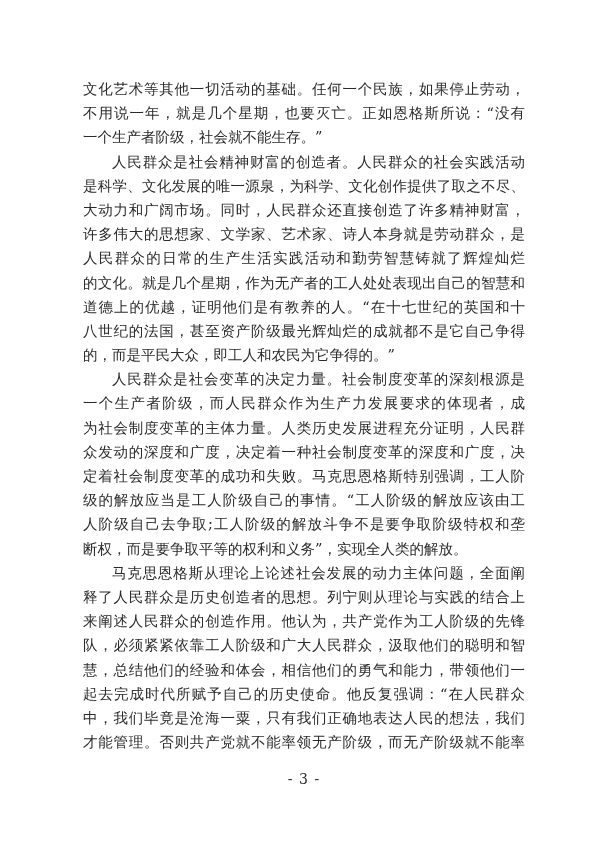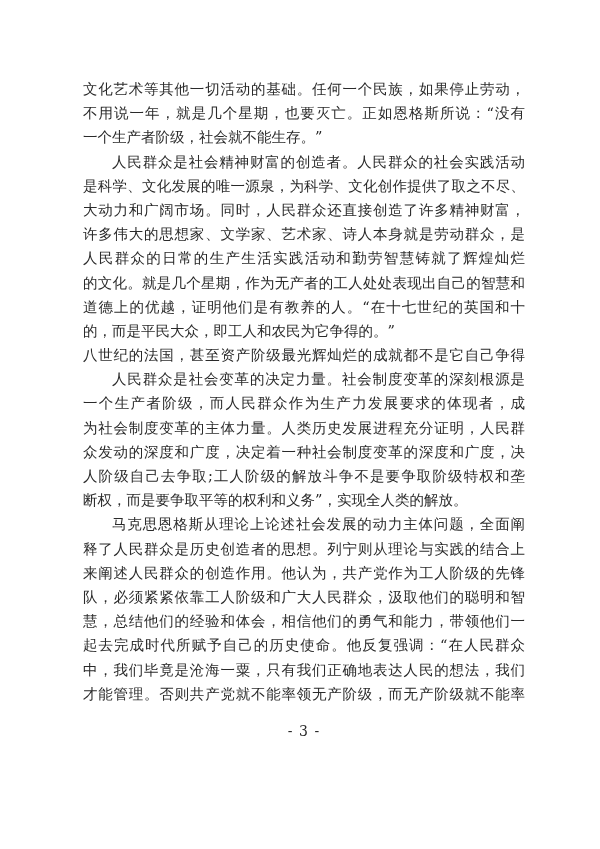--- a/index.html
+++ b/index.html
@@ -56,26 +56,28 @@
       <div class="line">文化艺术等其他一切活动的基础。任何一个民族，如果停止劳动，</div>
       <div class="line">不用说一年，就是几个星期，也要灭亡。正如恩格斯所说：“没有</div>
       <div class="line short">一个生产者阶级，社会就不能生存。”</div>
       <div class="line indent">人民群众是社会精神财富的创造者。人民群众的社会实践活动</div>
       <div class="line">是科学、文化发展的唯一源泉，为科学、文化创作提供了取之不尽、</div>
       <div class="line">大动力和广阔市场。同时，人民群众还直接创造了许多精神财富，</div>
       <div class="line">许多伟大的思想家、文学家、艺术家、诗人本身就是劳动群众，是</div>
       <div class="line">人民群众的日常的生产生活实践活动和勤劳智慧铸就了辉煌灿烂</div>
       <div class="line">的文化。就是几个星期，作为无产者的工人处处表现出自己的智慧和</div>
       <div class="line">道德上的优越，证明他们是有教养的人。“在十七世纪的英国和十</div>
+      <div class="line">八世纪的法国，甚至资产阶级最光辉灿烂的成就都不是它自己争得</div>
       <div class="line short">的，而是平民大众，即工人和农民为它争得的。”</div>
-      <div class="line">八世纪的法国，甚至资产阶级最光辉灿烂的成就都不是它自己争得</div>
       <div class="line indent">人民群众是社会变革的决定力量。社会制度变革的深刻根源是</div>
       <div class="line">一个生产者阶级，而人民群众作为生产力发展要求的体现者，成</div>
       <div class="line">为社会制度变革的主体力量。人类历史发展进程充分证明，人民群</div>
       <div class="line">众发动的深度和广度，决定着一种社会制度变革的深度和广度，决</div>
+      <div class="line">定着社会制度变革的成功和失败。马克思恩格斯特别强调，工人阶</div>
+      <div class="line">级的解放应当是工人阶级自己的事情。“工人阶级的解放应该由工</div>
       <div class="line">人阶级自己去争取;工人阶级的解放斗争不是要争取阶级特权和垄</div>
       <div class="line short">断权，而是要争取平等的权利和义务”，实现全人类的解放。</div>
       <div class="line indent">马克思恩格斯从理论上论述社会发展的动力主体问题，全面阐</div>
       <div class="line">释了人民群众是历史创造者的思想。列宁则从理论与实践的结合上</div>
       <div class="line">来阐述人民群众的创造作用。他认为，共产党作为工人阶级的先锋</div>
       <div class="line">队，必须紧紧依靠工人阶级和广大人民群众，汲取他们的聪明和智</div>
       <div class="line">慧，总结他们的经验和体会，相信他们的勇气和能力，带领他们一</div>
       <div class="line">起去完成时代所赋予自己的历史使命。他反复强调：“在人民群众</div>
       <div class="line">中，我们毕竟是沧海一粟，只有我们正确地表达人民的想法，我们</div>
       <div class="line">才能管理。否则共产党就不能率领无产阶级，而无产阶级就不能率</div>

